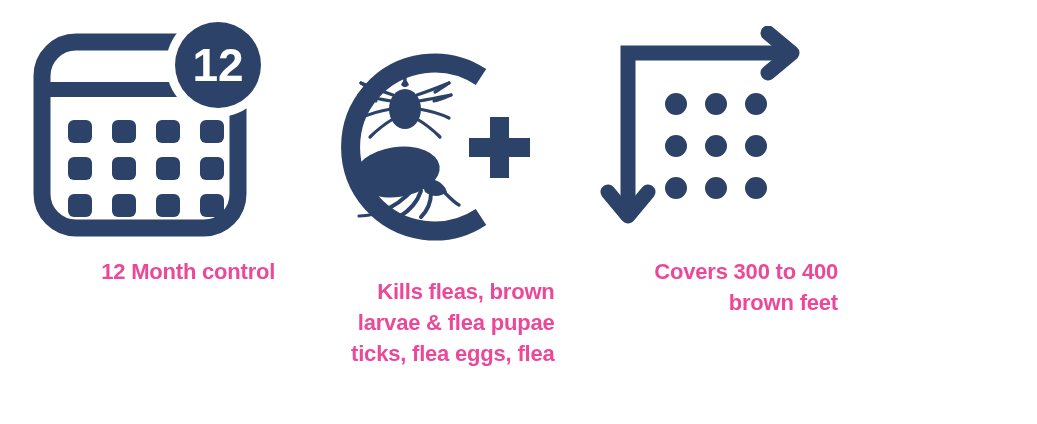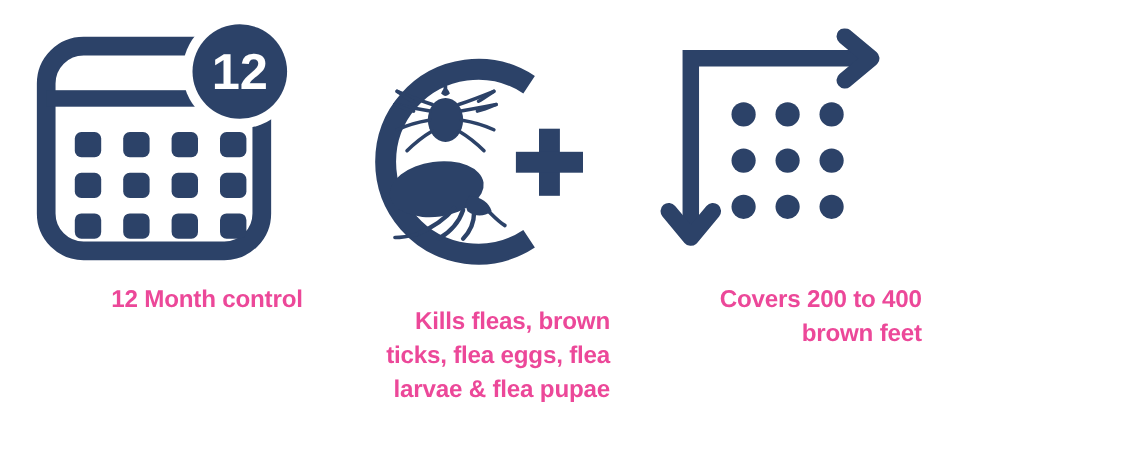--- a/index.html
+++ b/index.html
@@ -132,22 +132,22 @@
 
           <path d="M104 148 C 96 158, 84 166, 70 172" stroke="#2C4268" stroke-width="4" fill="none" stroke-linecap="round"></path>
           <path d="M112 150 C 108 162, 100 170, 90 176" stroke="#2C4268" stroke-width="4" fill="none" stroke-linecap="round"></path>
           <path d="M122 152 C 122 162, 118 170, 112 176" stroke="#2C4268" stroke-width="4" fill="none" stroke-linecap="round"></path>
           <path d="M70 172 C 62 174, 56 175, 50 175" stroke="#2C4268" stroke-width="3.2" fill="none" stroke-linecap="round"></path>
         </g>
       </svg>
     </div>
     <div class="caption caption-2">
       <span class="cap-line">Kills fleas, brown</span>
+      <span class="cap-line">larvae &amp; flea pupae</span>
       <span class="cap-line">ticks, flea eggs, flea</span>
-      <span class="cap-line">larvae &amp; flea pupae</span>
     </div>
   </div>
 
   <div class="feature feature-3">
     <div class="icon-box">
       <svg width="220" height="210" viewBox="0 0 220 210">
 
         <path d="M28 185 L28 27 L186 27" fill="none" stroke="#2C4268" stroke-width="15" stroke-linecap="butt"></path>
 
         <path d="M8 166 L28 190 L48 166" fill="none" stroke="#2C4268" stroke-width="15" stroke-linecap="round" stroke-linejoin="round"></path>
@@ -163,18 +163,18 @@
           <circle cx="116" cy="120" r="11"></circle>
           <circle cx="156" cy="120" r="11"></circle>
 
           <circle cx="76" cy="162" r="11"></circle>
           <circle cx="116" cy="162" r="11"></circle>
           <circle cx="156" cy="162" r="11"></circle>
         </g>
       </svg>
     </div>
     <div class="caption caption-3">
-      <span class="cap-line">Covers 200 to 400</span>
+      <span class="cap-line">Covers 300 to 400</span>
       <span class="cap-line">brown feet</span>
     </div>
   </div>
 
 </div>
 
 </body></html>

